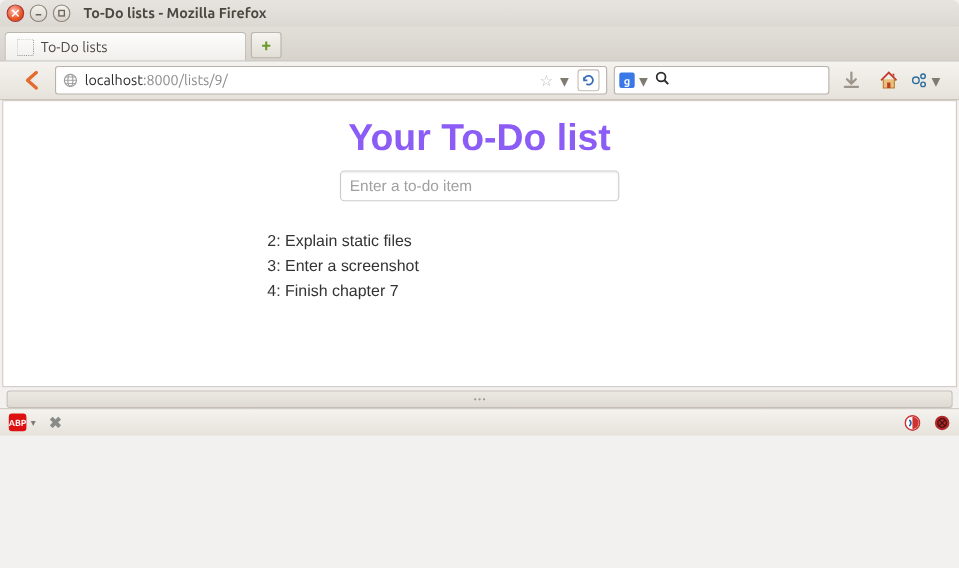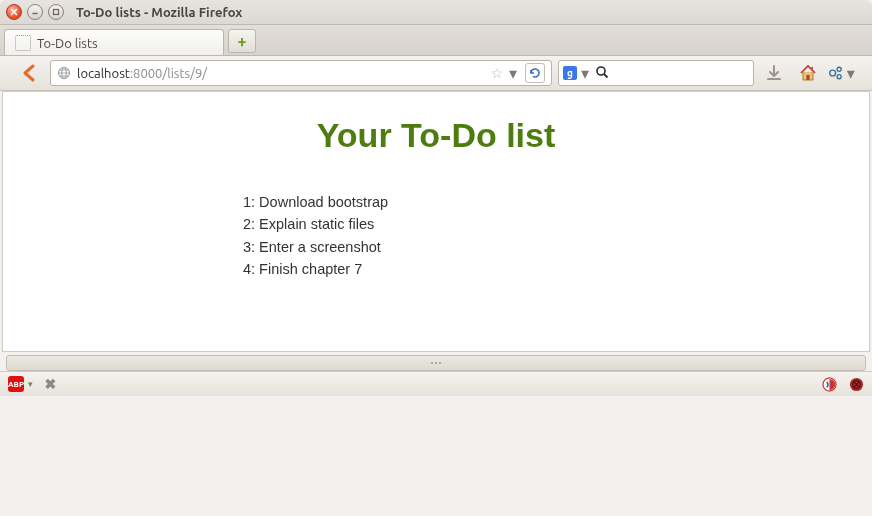--- a/index.html
+++ b/index.html
@@ -22,21 +22,21 @@
   .urltext{flex:1;font-size:13px;color:#8b8b8b;display:flex;align-items:center}
   .host{color:#2b2b2b}
   .fav{color:#b8b8b8;font-size:14px}
   .dd{width:10px;color:#7f7a72}
   .reload-btn{width:18px;height:18px;border:1px solid #c4beb5;border-radius:3px;display:flex;align-items:center;justify-content:center;color:#2a5fa6}
   .searchbox{width:186px;height:24px;background:#fff;border:1px solid #b8b2aa;border-radius:3px;display:flex;align-items:center;padding:0 4px;gap:4px}
   .g-icon{width:14px;height:14px;background:#3b78e7;color:#fff;font-size:10px;font-weight:bold;display:flex;align-items:center;justify-content:center;border-radius:2px}
   .search-ph{flex:1;font-size:13px;color:#8b8b8b}
   .mag{color:#4b4740;font-weight:bold}
   .content{flex:1;background:#fff;display:flex;flex-direction:column;align-items:center;border:1px solid #cfcac2;margin:0 2px;overflow:hidden}
-  .heading{font-family:"Helvetica Neue",Arial,sans-serif;font-size:34px;font-weight:bold;color:#4d7c0f;margin:24px 0 10px}
+  .heading{font-family:"Helvetica Neue",Arial,sans-serif;font-size:34px;font-weight:bold;color:#8b5cf6;margin:14px 0 10px}
   .todo-input{width:236px;height:26px;border:1px solid #ccc;border-radius:4px;box-shadow:inset 0 1px 2px rgba(0,0,0,.08);padding:0 8px;font-size:14px;color:#555}
   .todo-input::placeholder{color:#a0a0a0}
   .list{align-self:flex-start;margin:26px 0 0 240px;font-family:Arial,sans-serif;font-size:14.5px;color:#333;line-height:1.55}
   .scrollbar{height:14px;background:linear-gradient(#ece9e3,#dedad3);border:1px solid #c4beb5;border-radius:3px;margin:3px 6px 0;position:relative}
   .grip{position:absolute;left:50%;top:50%;transform:translate(-50%,-50%);display:flex;gap:2px}
   .grip span{width:2px;height:2px;background:#9b958c;border-radius:1px}
   .statusbar{height:24px;background:linear-gradient(#f5f3ef,#e6e2db);display:flex;align-items:center;padding:0 8px;gap:12px;border-top:1px solid #cfcac2}
   .abp{width:16px;height:16px;background:#d11;border-radius:3px;color:#fff;font-size:8px;font-weight:bold;display:flex;align-items:center;justify-content:center}
   .abp-dd{color:#7f7a72;font-size:9px;margin-left:-8px}
   .x-dis{color:#8a8a8a;font-size:14px;font-weight:bold}
@@ -134,22 +134,22 @@
           <circle cx="5" cy="9" r="3.2" fill="none" stroke="#2f6f9f" stroke-width="1.4"></circle>
           <circle cx="12" cy="5" r="2.2" fill="none" stroke="#2f6f9f" stroke-width="1.4"></circle>
           <circle cx="12" cy="13" r="2.2" fill="none" stroke="#2f6f9f" stroke-width="1.4"></circle>
         </svg>
       <span class="dd" style="margin-left:2px">▾</span>
     </div>
   </div>
 
   <div class="content">
     <div class="heading">Your To-Do list</div>
+    <input class="todo-input" placeholder="Enter a to-do item" style="">
     <div class="list">
-      <div>1: Download bootstrap</div>
       <div>2: Explain static files</div>
       <div>3: Enter a screenshot</div>
       <div>4: Finish chapter 7</div>
     </div>
   </div>
 
   <div class="scrollbar">
     <div class="grip">
         <span></span>
         <span></span>

